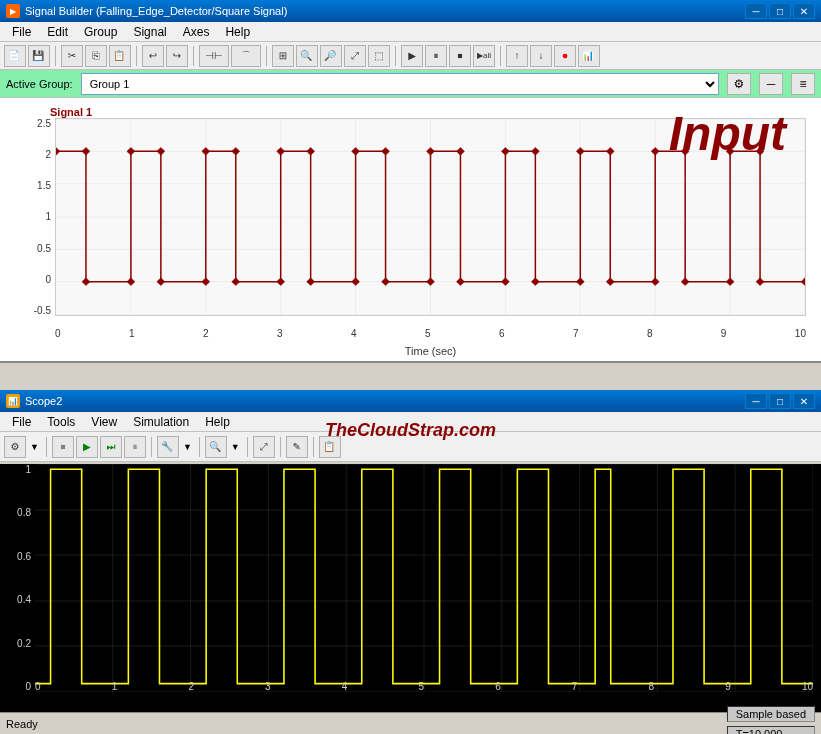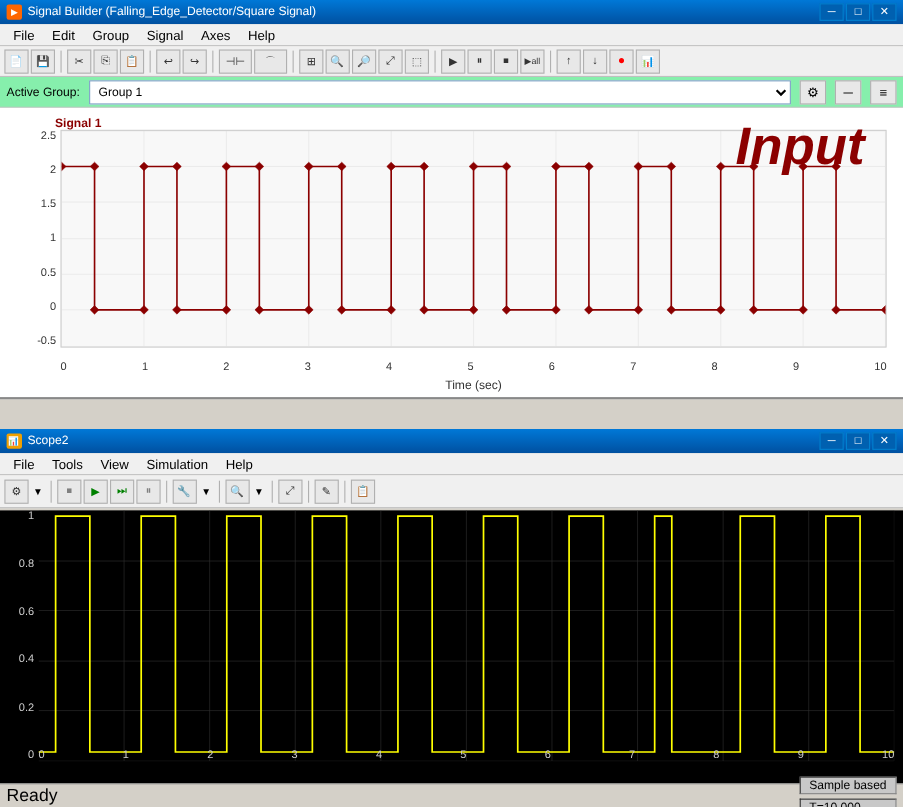--- a/index.html
+++ b/index.html
@@ -230,21 +230,21 @@
       display: flex;
       align-items: center;
       padding: 2px 6px;
       height: 22px;
       justify-content: space-between;
       position: absolute;
       bottom: 0;
       left: 0;
       right: 0;
     }
-    .status-left { font-size: 16px; color: #000; }
+    .status-left { font-size: 11px; color: #000; }
     .status-right { display: flex; gap: 4px; flex-direction: column; }
     .status-badge {
       background: #c8c8c8;
       border: 1px inset #888;
       padding: 1px 8px;
       font-size: 11px;
     }
 
     
     .grid-line { stroke: #e0e0e0; stroke-width: 0.5; }
@@ -438,20 +438,21 @@
       <div class="title-bar-icon" style="background:#f0a000;">📊</div>
       <span>Scope2</span>
     </div>
     <div class="title-bar-controls">
       <div class="title-btn">─</div>
       <div class="title-btn">□</div>
       <div class="title-btn close">✕</div>
     </div>
   </div>
 
+  <div class="scope-watermark">TheCloudStrap.com</div>
 
 
   <div class="scope-menu-bar">
     <span class="menu-item">File</span>
     <span class="menu-item">Tools</span>
     <span class="menu-item">View</span>
     <span class="menu-item">Simulation</span>
     <span class="menu-item">Help</span>
   </div>
 

